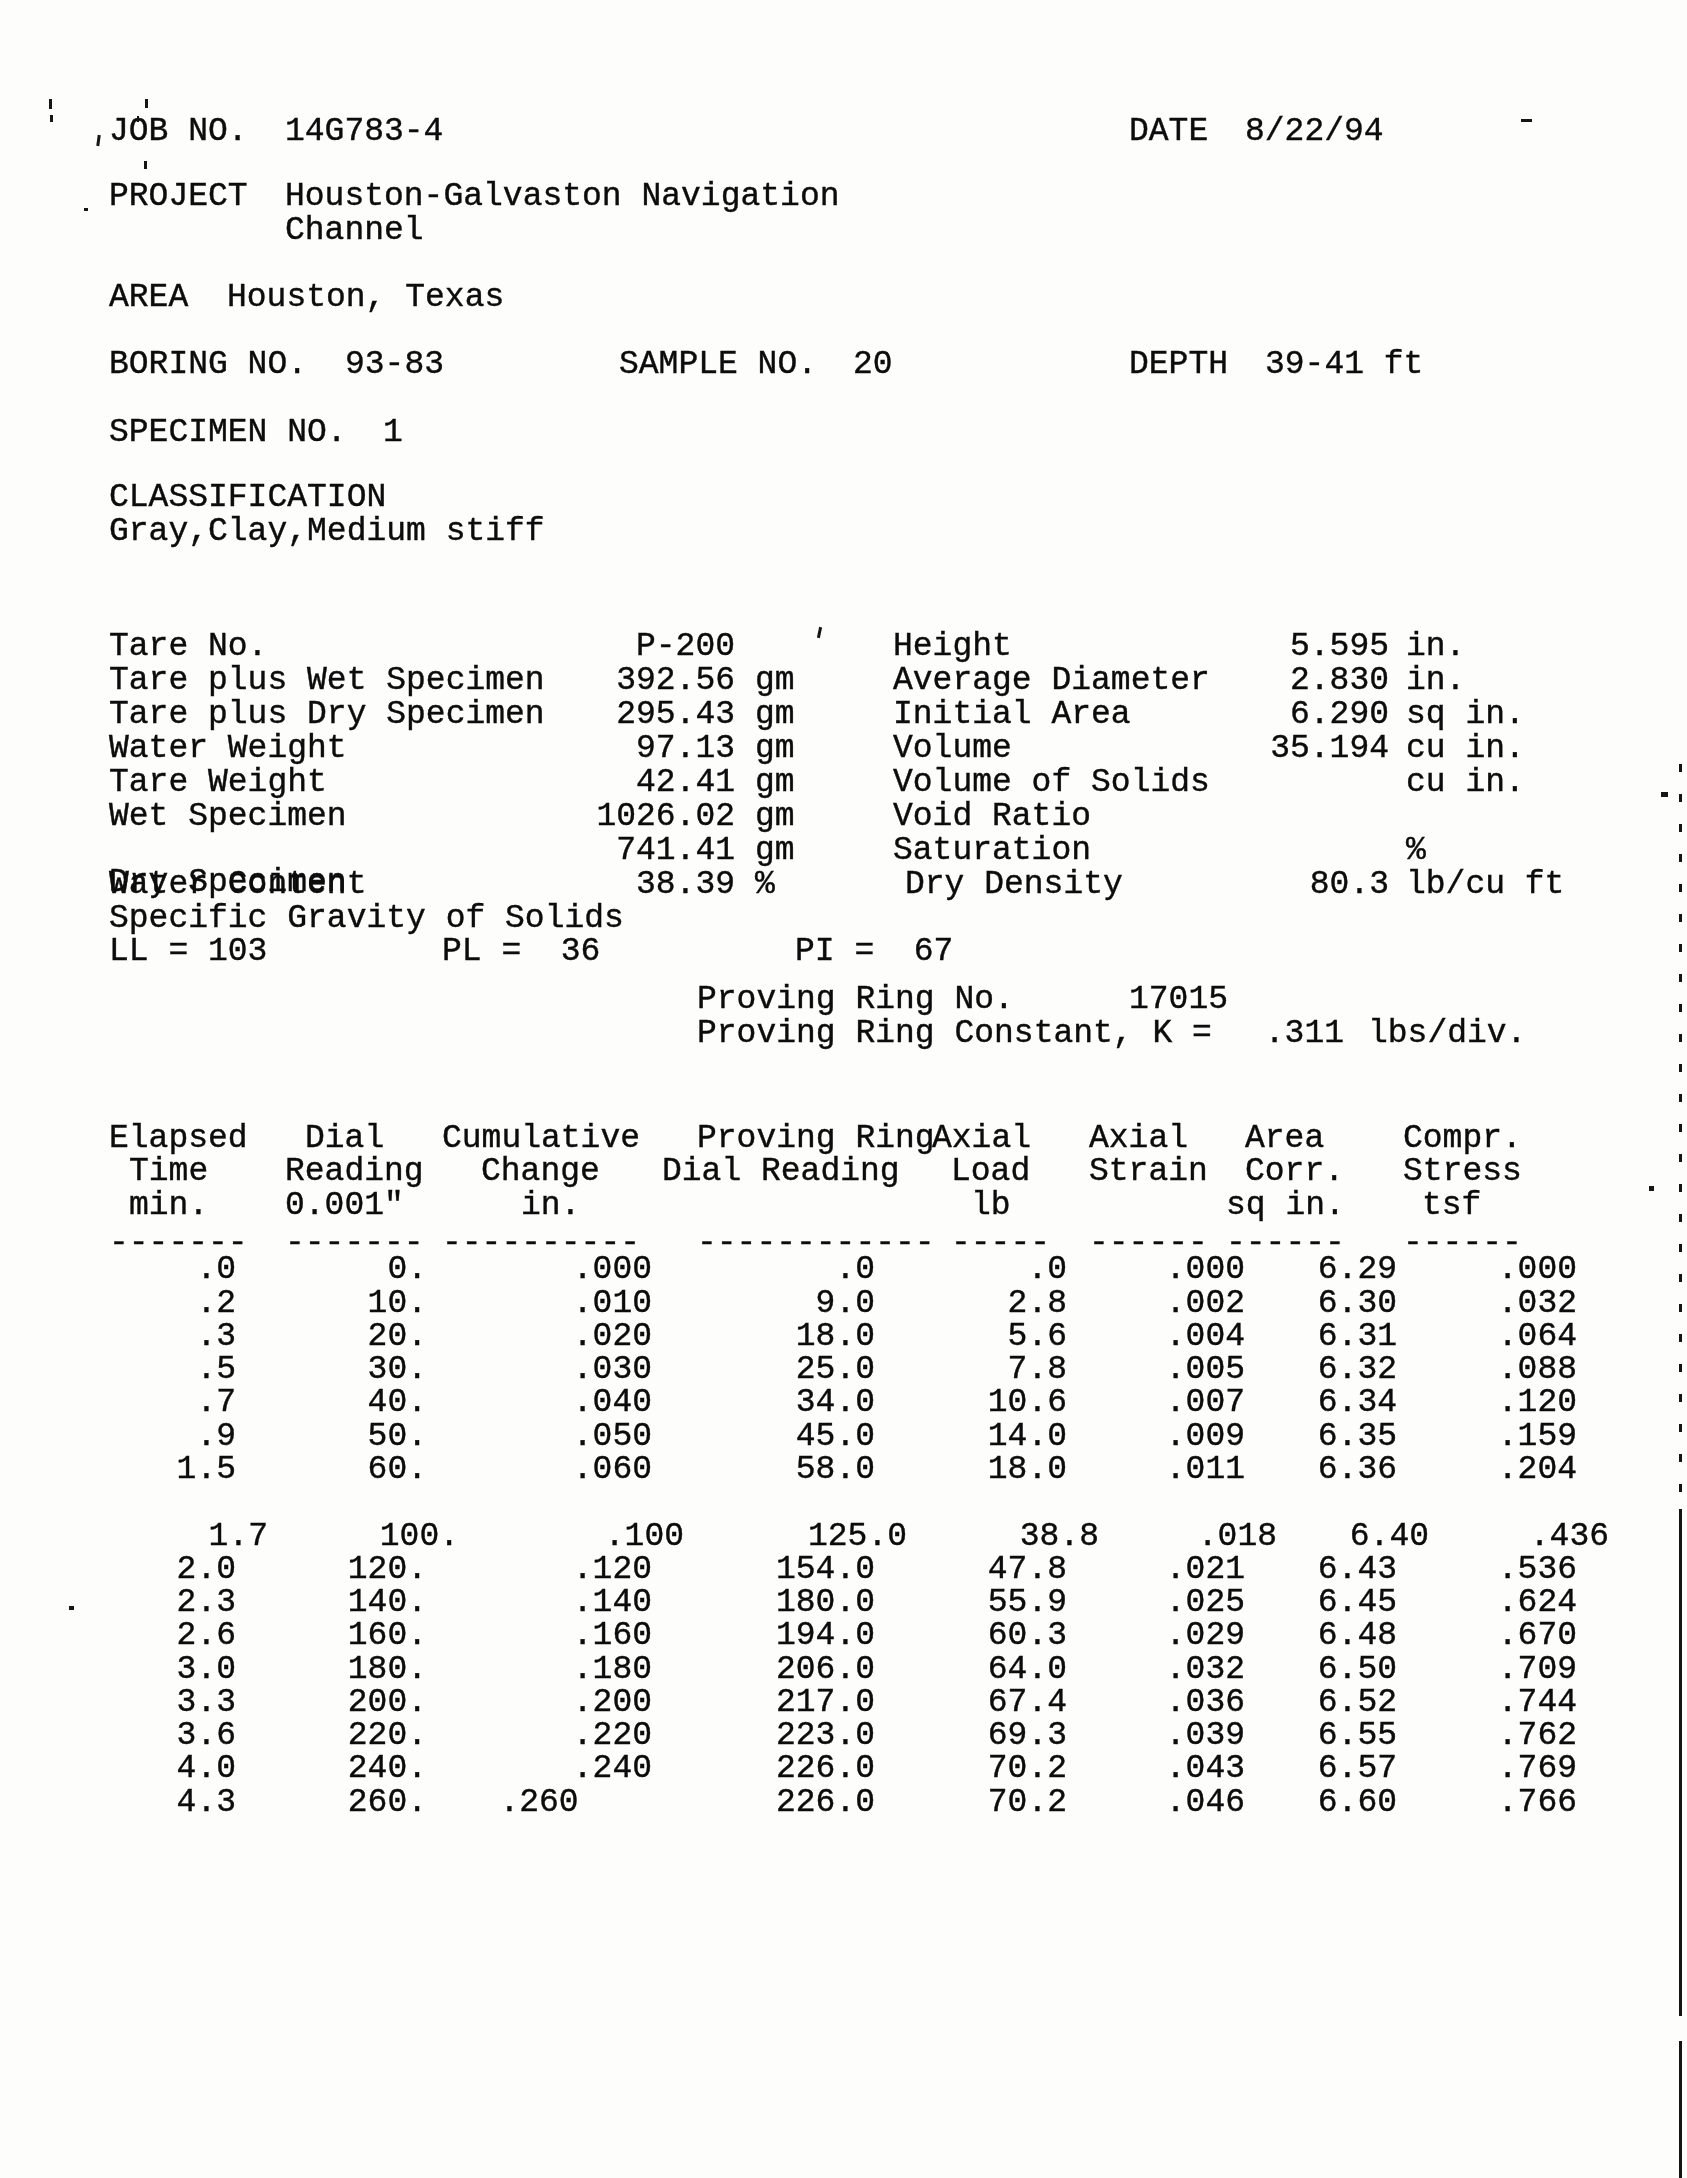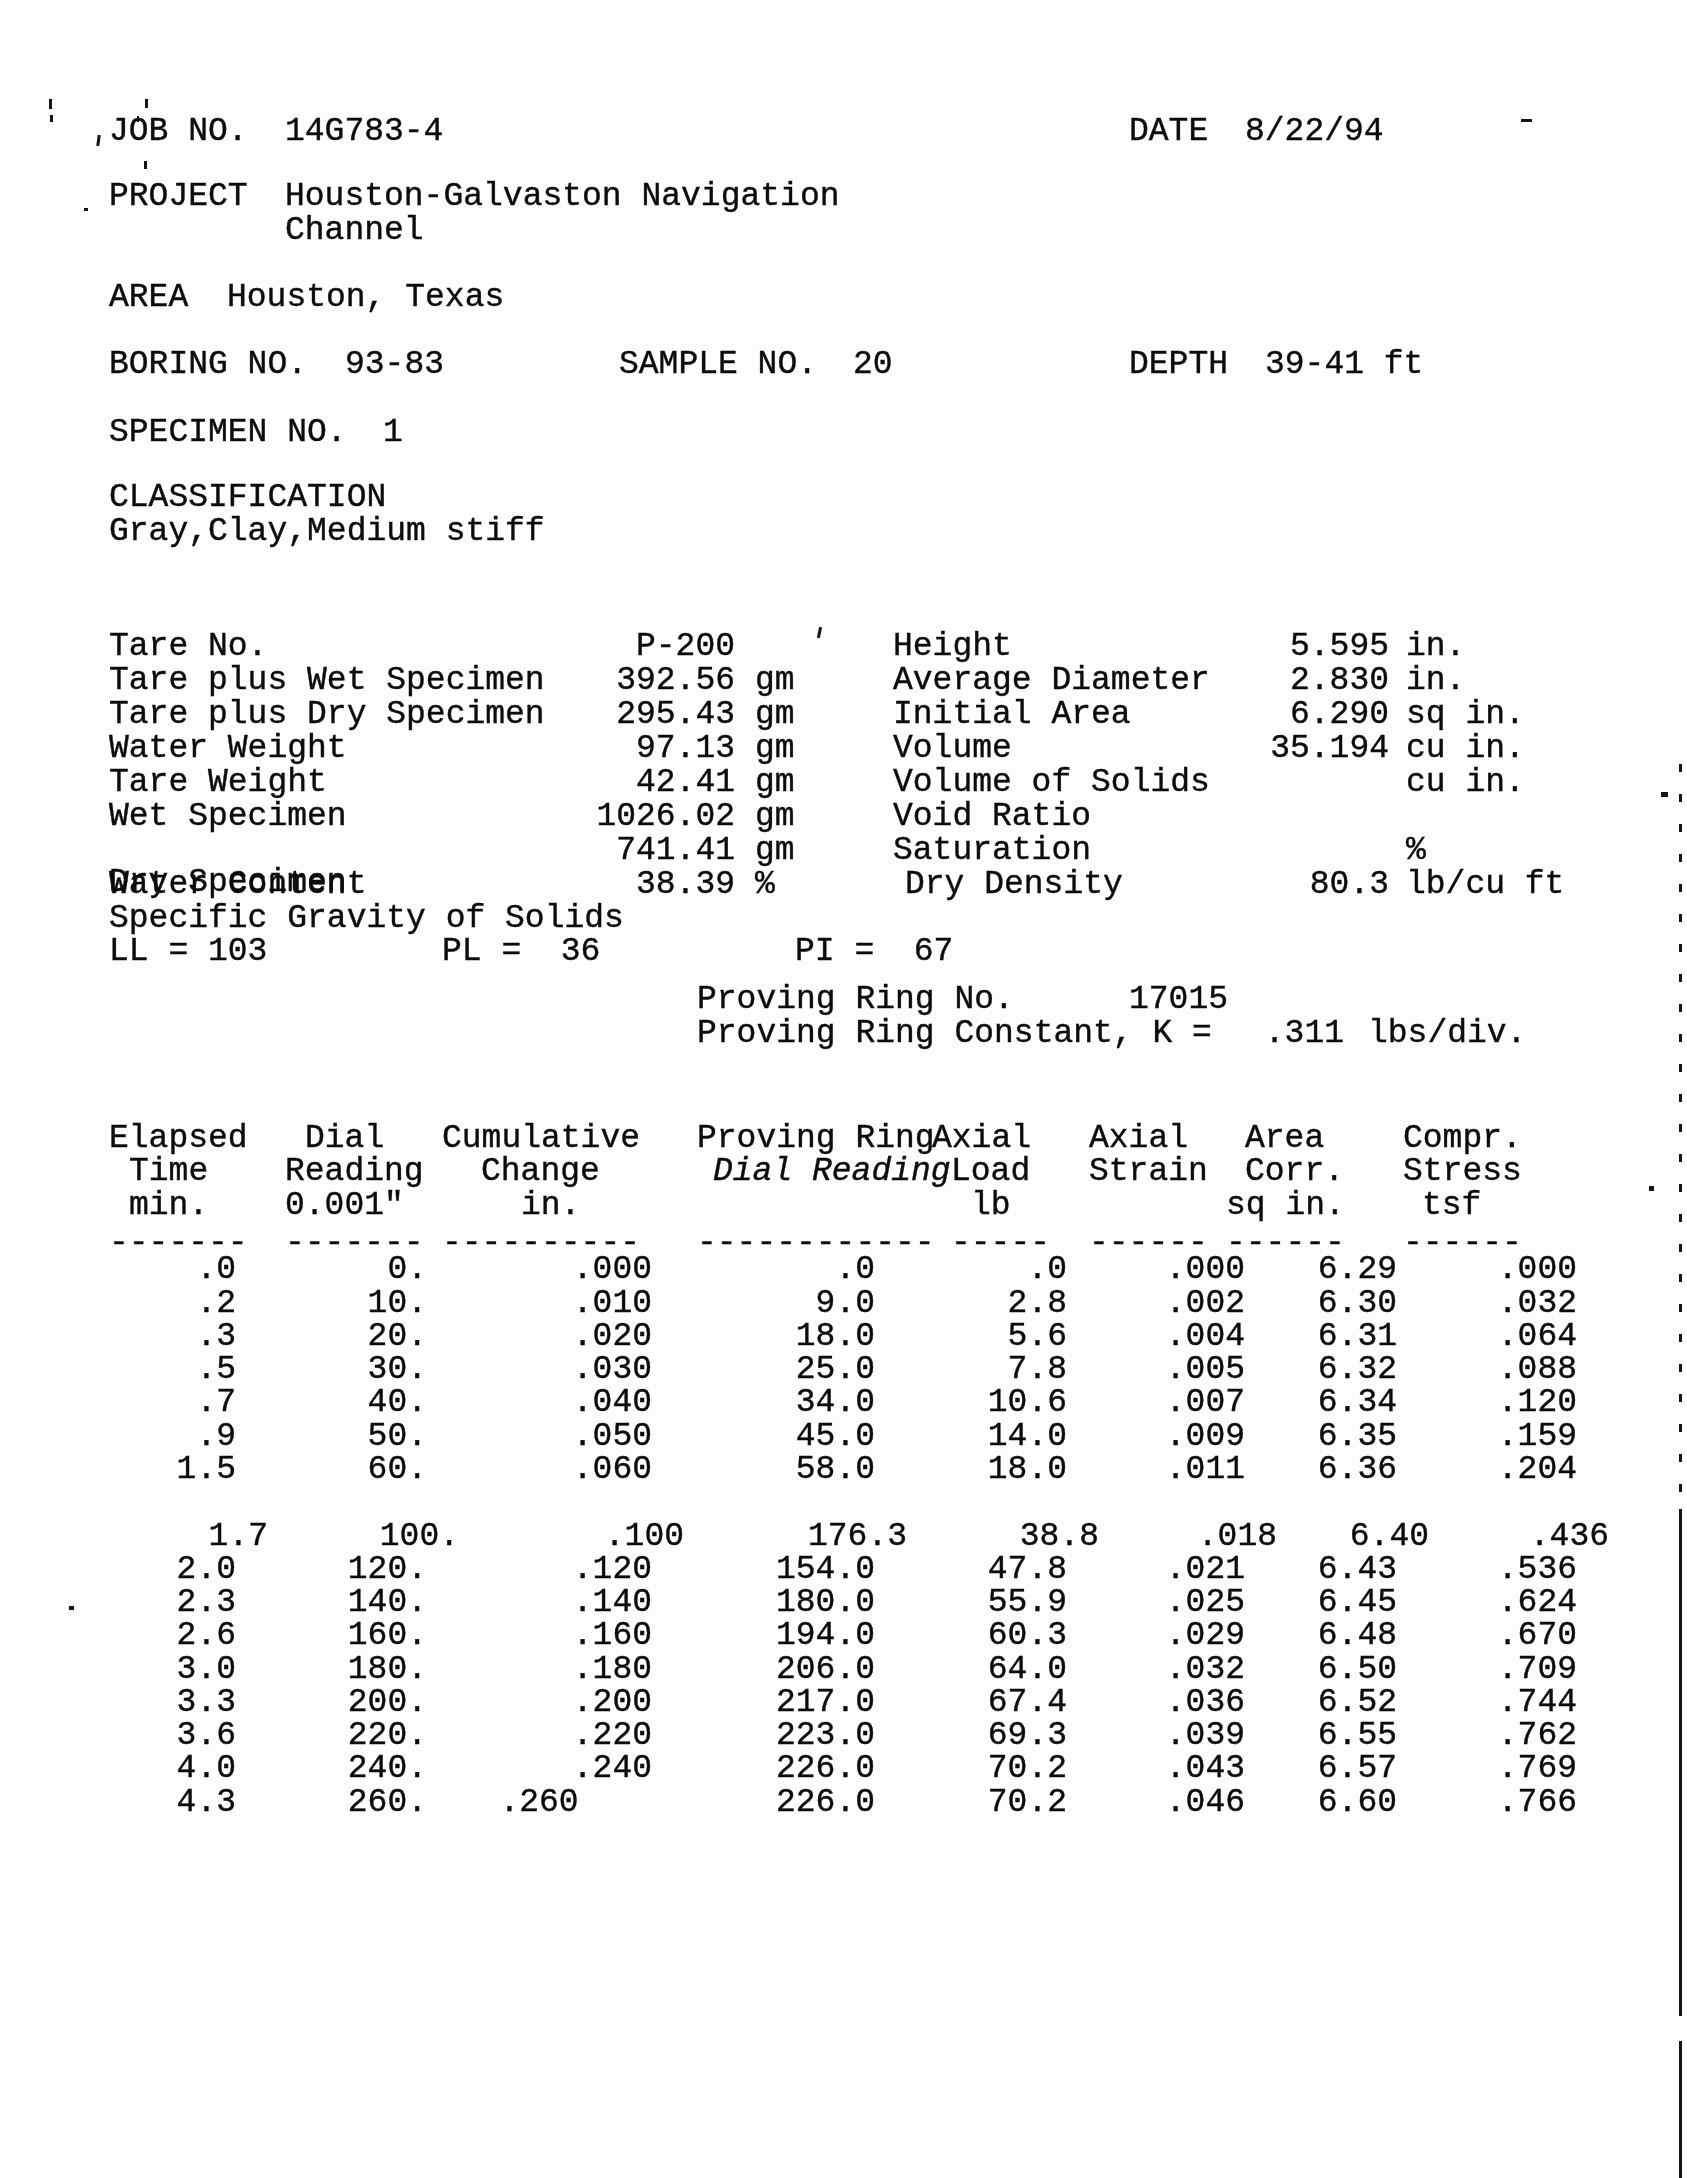--- a/index.html
+++ b/index.html
@@ -156,21 +156,21 @@
       <span class="t" style="left: 697px;">Proving Ring</span>
       <span class="t" style="left: 932px;">Axial</span>
       <span class="t" style="left: 1089px;">Axial</span>
       <span class="t" style="left: 1245px;">Area</span>
       <span class="t" style="left: 1403px;">Compr.</span>
     </div>
     <div class="line" style="top: 1154px;">
       <span class="t" style="left: 129px;">Time</span>
       <span class="t" style="left: 285px;">Reading</span>
       <span class="t" style="left: 481px;">Change</span>
-      <span class="t" style="left: 713px; font-style: italic;">Dial Reading</span>
+      <span class="t" style="left: 662px;">Dial Reading</span>
       <span class="t" style="left: 951px;">Load</span>
       <span class="t" style="left: 1089px;">Strain</span>
       <span class="t" style="left: 1245px;">Corr.</span>
       <span class="t" style="left: 1403px;">Stress</span>
     </div>
     <div class="line" style="top: 1188px;">
       <span class="t" style="left: 129px;">min.</span>
       <span class="t" style="left: 285px;">0.001"</span>
       <span class="t" style="left: 521px;">in.</span>
       <span class="t" style="left: 971px;">lb</span>
@@ -254,21 +254,21 @@
       <span class="num" style="left: 651px; width: 224px;">58.0</span>
       <span class="num" style="left: 875px; width: 192px;">18.0</span>
       <span class="num" style="left: 1067px; width: 178px;">.011</span>
       <span class="num" style="left: 1245px; width: 152px;">6.36</span>
       <span class="num" style="left: 1398px; width: 179px;">.204</span>
     </div>
     <div class="line" style="top: 1519px; margin-left: 32px;">
       <span class="num" style="left: 109px; width: 127px;">1.7</span>
       <span class="num" style="left: 246px; width: 181px;">100.</span>
       <span class="num" style="left: 426px; width: 226px;">.100</span>
-      <span class="num" style="left: 651px; width: 224px;">176.3</span>
+      <span class="num" style="left: 651px; width: 224px;">125.0</span>
       <span class="num" style="left: 875px; width: 192px;">38.8</span>
       <span class="num" style="left: 1067px; width: 178px;">.018</span>
       <span class="num" style="left: 1245px; width: 152px;">6.40</span>
       <span class="num" style="left: 1398px; width: 179px;">.436</span>
     </div>
     <div class="line" style="top: 1552px;">
       <span class="num" style="left: 109px; width: 127px;">2.0</span>
       <span class="num" style="left: 246px; width: 181px;">120.</span>
       <span class="num" style="left: 426px; width: 226px;">.120</span>
       <span class="num" style="left: 651px; width: 224px;">154.0</span>

